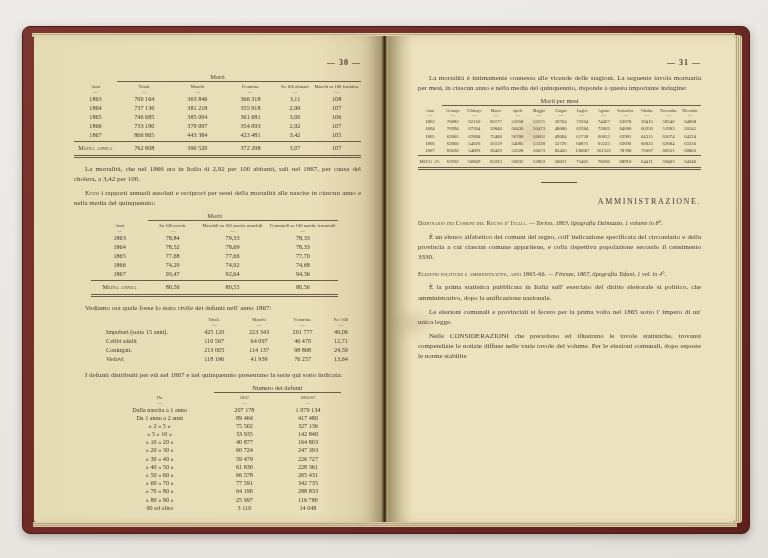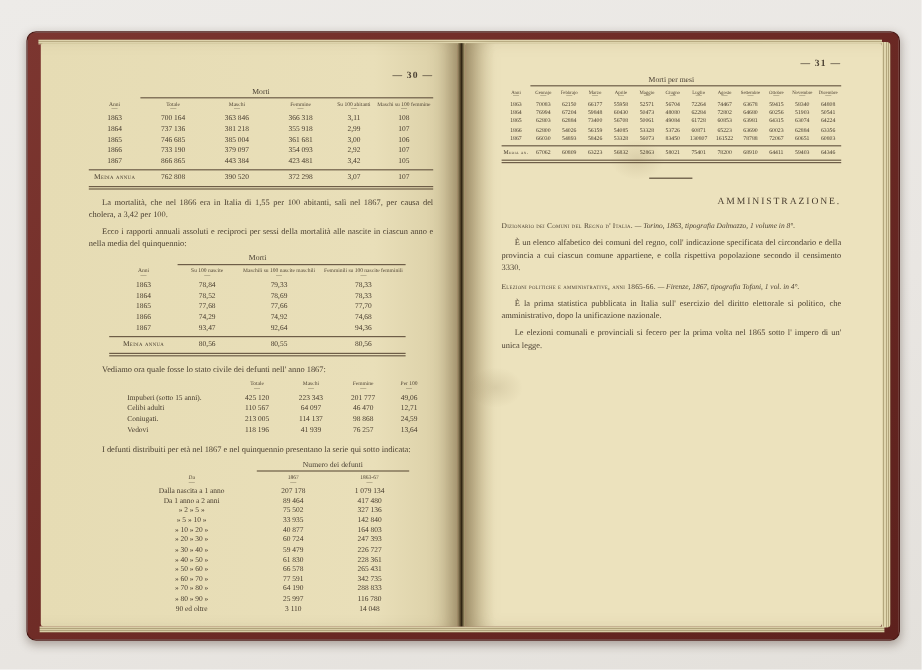--- a/index.html
+++ b/index.html
@@ -26,21 +26,21 @@
   .page.left{
     background:linear-gradient(to right,#e6dcb4 0%,#e9dfb9 80%,#d9cda4 100%);
     border-radius:2px 0 0 2px;
     box-shadow:inset -16px 0 18px -12px rgba(80,58,28,.55);
     padding:22px 20px 0 40px;
   }
   .page.right{
     background:linear-gradient(to right,#d5c89e 0%,#ece2bd 7%,#ece2bd 100%);
     border-radius:0 2px 2px 0;
     box-shadow:inset 18px 0 20px -13px rgba(80,58,28,.55);
-    padding:12px 34px 0 30px;
+    padding:22px 34px 0 30px;
   }
   .gutter{width:7px;height:100%;
     background:linear-gradient(to right,#ab9d74,#4a3a22 42%,#2e2312 52%,#8d7f58 80%,#c9bc92);}
   .stain{position:absolute;width:46px;height:34px;border-radius:50%;
     background:radial-gradient(rgba(110,90,50,.14),rgba(110,90,50,0) 70%);pointer-events:none;}
 
   .pageno{font-size:8px;text-align:right;letter-spacing:1px;color:#4a4033;margin-bottom:6px;font-weight:bold;}
   p.body{font-size:7px;line-height:1.45;margin:4px 0;text-align:justify;text-indent:11px;color:#483d2f;}
 
   .tbl{margin:4px 0 6px 0;}
@@ -147,21 +147,21 @@
         <div class="tr tfoot">
             <span class="td">Media annua</span>
             <span class="td">762 808</span>
             <span class="td">390 520</span>
             <span class="td">372 298</span>
             <span class="td">3,07</span>
             <span class="td">107</span>
           </div>
       </div>
 
-      <p class="body">La mortalità, che nel 1866 era in Italia di 1,55 per 100 abitanti, salì nel 1867, per causa del cholera, a 3,42 per 100.</p>
+      <p class="body">La mortalità, che nel 1866 era in Italia di 2,92 per 100 abitanti, salì nel 1867, per causa del cholera, a 3,42 per 100.</p>
       <p class="body">Ecco i rapporti annuali assoluti e reciproci per sessi della mortalità alle nascite in ciascun anno e nella media del quinquennio:</p>
 
       <div class="tbl t2">
         <div class="tbl-title">Morti</div>
         <div class="titleline tl-t2"></div>
         <div class="tr thead">
           <span class="th">Anni</span>
           <span class="th">Su 100 nascite</span>
           <span class="th">Maschili su 100 nascite maschili</span>
           <span class="th">Femminili su 100 nascite femminili</span>
@@ -330,20 +330,21 @@
       </div>
     </div>
 
     <div class="gutter"></div>
 
     <div class="page right">
       <div class="stain" style="left:2px;top:270px;"></div>
       <div class="stain" style="left:120px;top:80px;"></div>
       <div class="pageno">— 31 —</div>
 
+      <p class="body">La mortalità è intimamente connessa alle vicende delle stagioni. La seguente tavola mortuaria per mesi, in ciascun anno e nella media del quinquennio, risponde a questa importante indagine:</p>
 
       <div class="tbl tm">
         <div class="tbl-title">Morti per mesi</div>
         <div class="titleline tl-tm"></div>
         <div class="tr thead">
           <span class="th">Anni</span>
           <span class="th">Gennajo</span>
           <span class="th">Febbrajo</span>
           <span class="th">Marzo</span>
           <span class="th">Aprile</span>
@@ -456,16 +457,17 @@
       <div class="entry">
         <span class="sc">Dizionario dei Comuni del Regno d' Italia.</span><span class="it"> — Torino, 1863, tipografia Dalmazzo, 1 volume in 8°.</span>
       </div>
       <p class="body">È un elenco alfabetico dei comuni del regno, coll' indicazione specificata del circondario e della provincia a cui ciascun comune appartiene, e colla rispettiva popolazione secondo il censimento 3330.</p>
 
       <div class="entry">
         <span class="sc">Elezioni politiche e amministrative, anni 1865-66.</span><span class="it"> — Firenze, 1867, tipografia Tofani, 1 vol. in 4°.</span>
       </div>
       <p class="body">È la prima statistica pubblicata in Italia sull' esercizio del diritto elettorale sì politico, che amministrativo, dopo la unificazione nazionale.</p>
       <p class="body">Le elezioni comunali e provinciali si fecero per la prima volta nel 1865 sotto l' impero di un' unica legge.</p>
+      <p class="body">Nelle CONSIDERAZIONI che precedono ed illustrano le tavole statistiche, trovansi compendiate le notizie diffuse nelle varie tavole del volume. Per le elezioni comunali, dopo esposte le norme stabilite</p>
     </div>
 
   </div>
 </div>
 
 </body></html>

